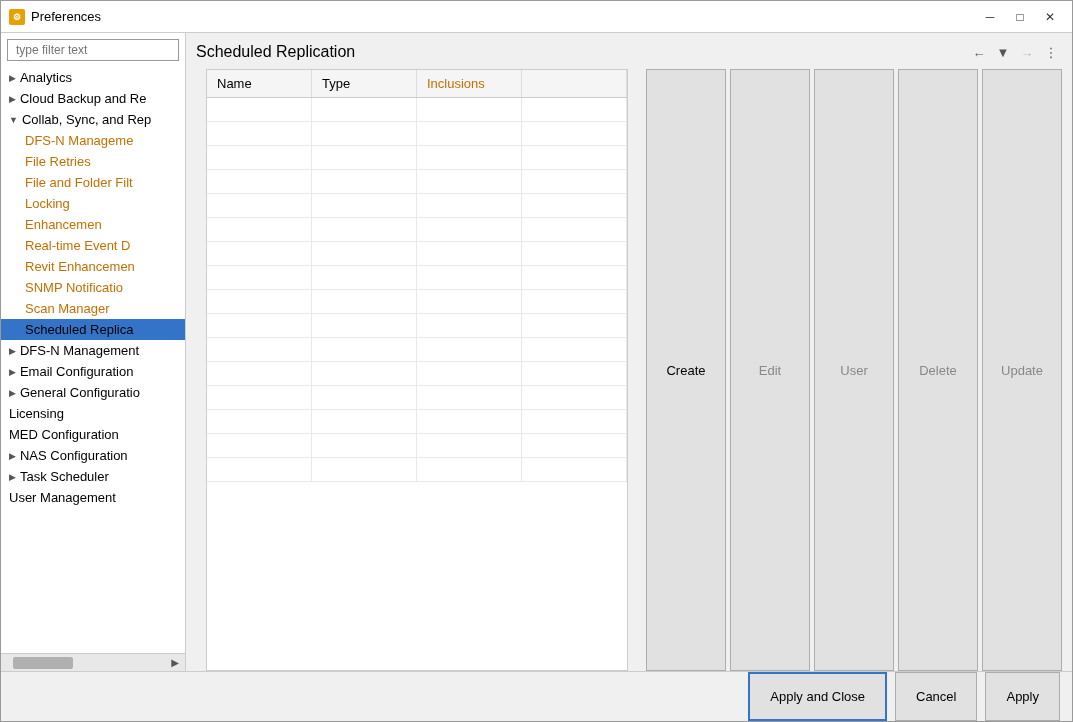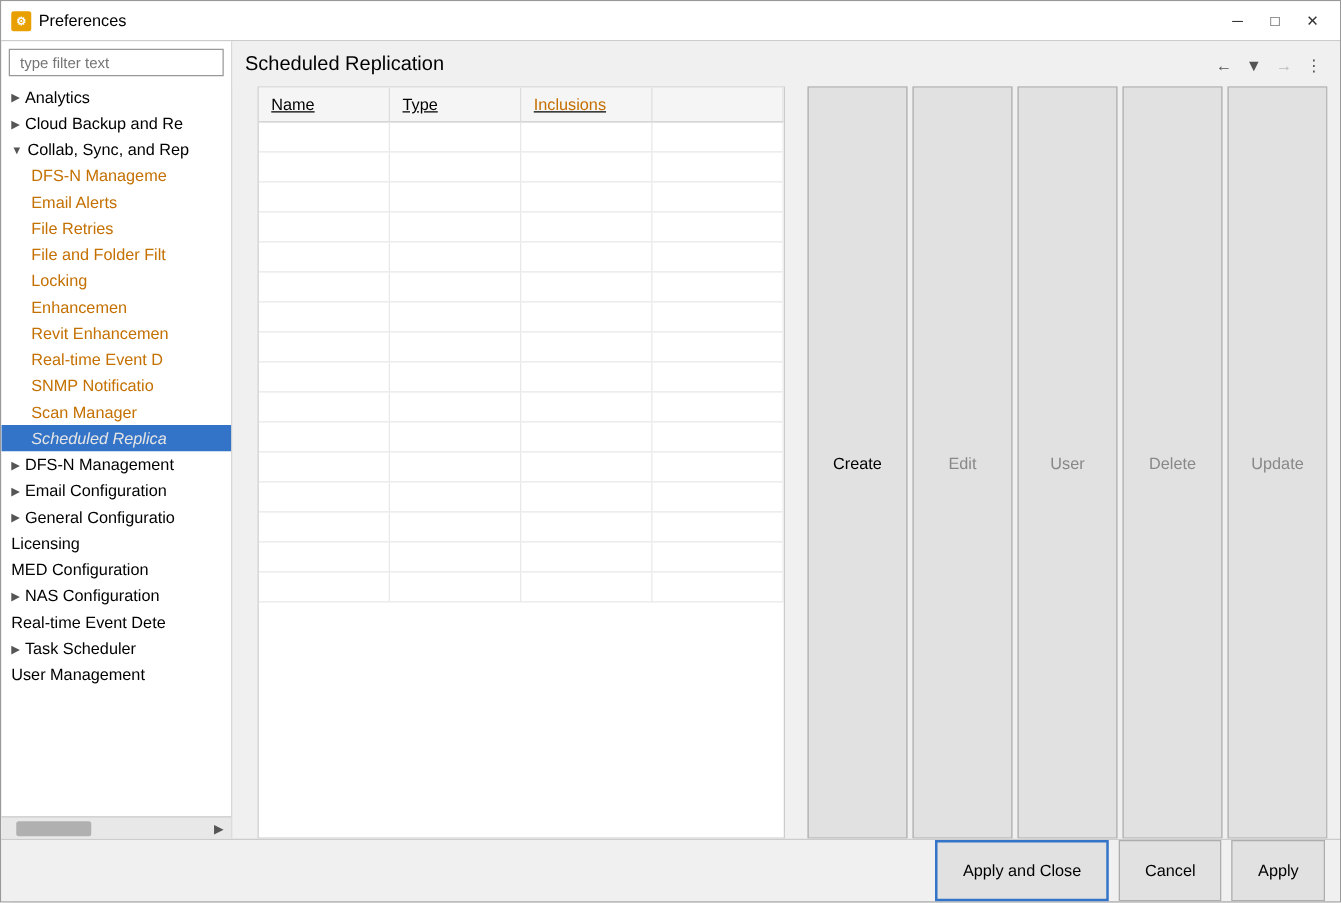--- a/index.html
+++ b/index.html
@@ -113,22 +113,21 @@
       font-weight: normal;
     }
 
     .sidebar-item.child {
       padding-left: 24px;
       color: #c47000;
     }
 
     .sidebar-item.child.selected {
       background: #3374c8;
-      color: #e5e5e5;
-      font-style: italic;
+      color: #000000;
     }
 
     .expand-icon {
       font-size: 9px;
       color: #555;
       flex-shrink: 0;
     }
 
     .sidebar-scrollbar {
       height: 18px;
@@ -198,21 +197,20 @@
       flex-direction: column;
       overflow: hidden;
     }
 
     .table-header {
       display: grid;
       grid-template-columns: 1fr 1fr 1fr 1fr;
       border-bottom: 1px solid #ccc;
       background: #f5f5f5;
       flex-shrink: 0;
-      text-decoration: underline;
     }
 
     .table-header-cell {
       padding: 6px 10px;
       font-size: 13px;
       color: #000;
       border-right: 1px solid #ddd;
     }
 
     .table-header-cell.orange { color: #c47000; }
@@ -324,39 +322,36 @@
 
         <div class="sidebar-item parent">
           <span class="expand-icon">▼</span>
           <span>Collab, Sync, and Rep</span>
         </div>
 
         <div class="sidebar-item child">
           <span>DFS-N Manageme</span>
         </div>
         <div class="sidebar-item child">
-          <span>Email Alerts</span>
-        </div>
-        <div class="sidebar-item child">
           <span>File Retries</span>
         </div>
         <div class="sidebar-item child">
           <span>File and Folder Filt</span>
         </div>
         <div class="sidebar-item child">
           <span>Locking</span>
         </div>
         <div class="sidebar-item child">
           <span>Enhancemen</span>
         </div>
         <div class="sidebar-item child">
+          <span>Real-time Event D</span>
+        </div>
+        <div class="sidebar-item child">
           <span>Revit Enhancemen</span>
-        </div>
-        <div class="sidebar-item child">
-          <span>Real-time Event D</span>
         </div>
         <div class="sidebar-item child">
           <span>SNMP Notificatio</span>
         </div>
         <div class="sidebar-item child">
           <span>Scan Manager</span>
         </div>
         <div class="sidebar-item child selected">
           <span>Scheduled Replica</span>
         </div>
@@ -375,23 +370,20 @@
         </div>
         <div class="sidebar-item parent">
           <span>Licensing</span>
         </div>
         <div class="sidebar-item parent">
           <span>MED Configuration</span>
         </div>
         <div class="sidebar-item parent">
           <span class="expand-icon">▶</span>
           <span>NAS Configuration</span>
-        </div>
-        <div class="sidebar-item parent">
-          <span>Real-time Event Dete</span>
         </div>
         <div class="sidebar-item parent">
           <span class="expand-icon">▶</span>
           <span>Task Scheduler</span>
         </div>
         <div class="sidebar-item parent">
           <span>User Management</span>
         </div>
 
       </div>

